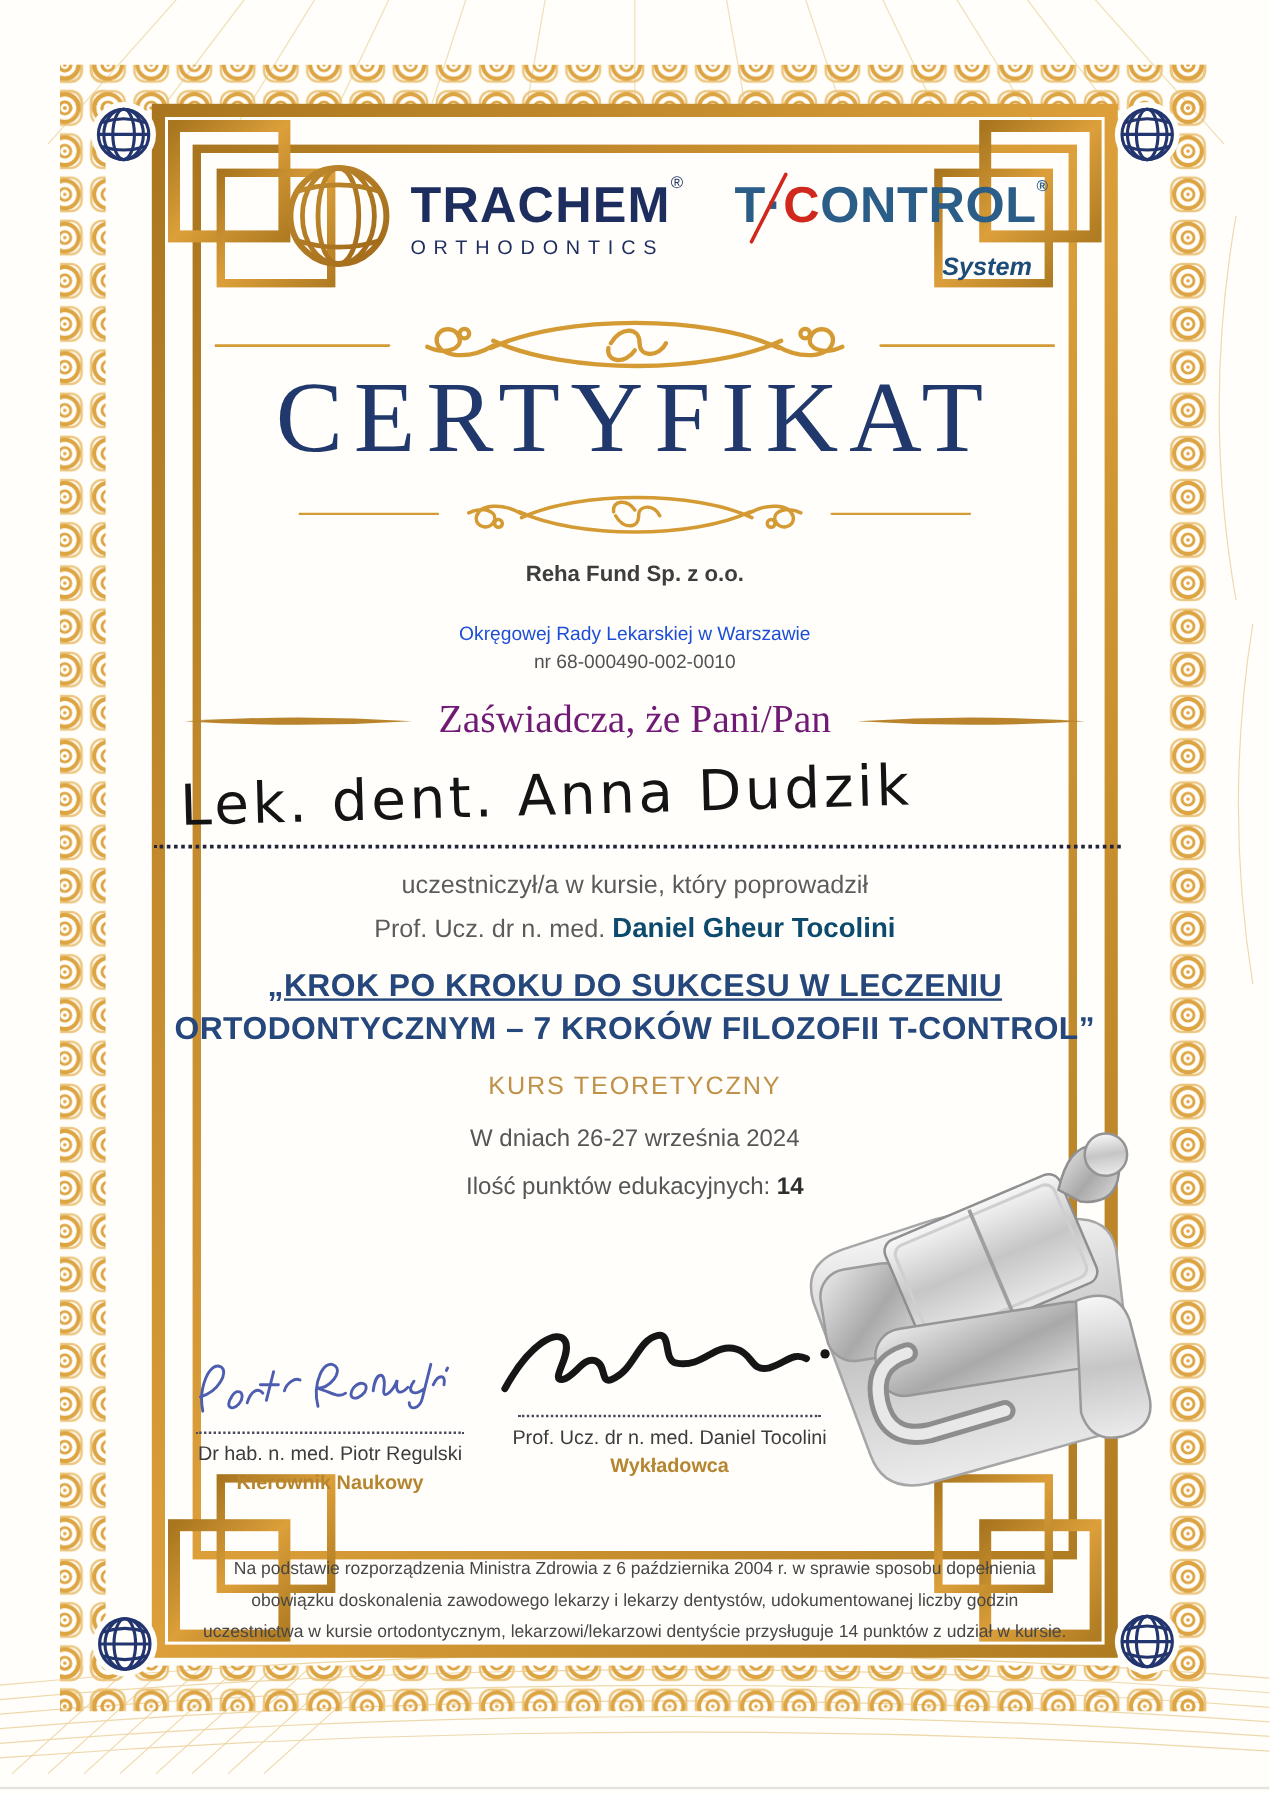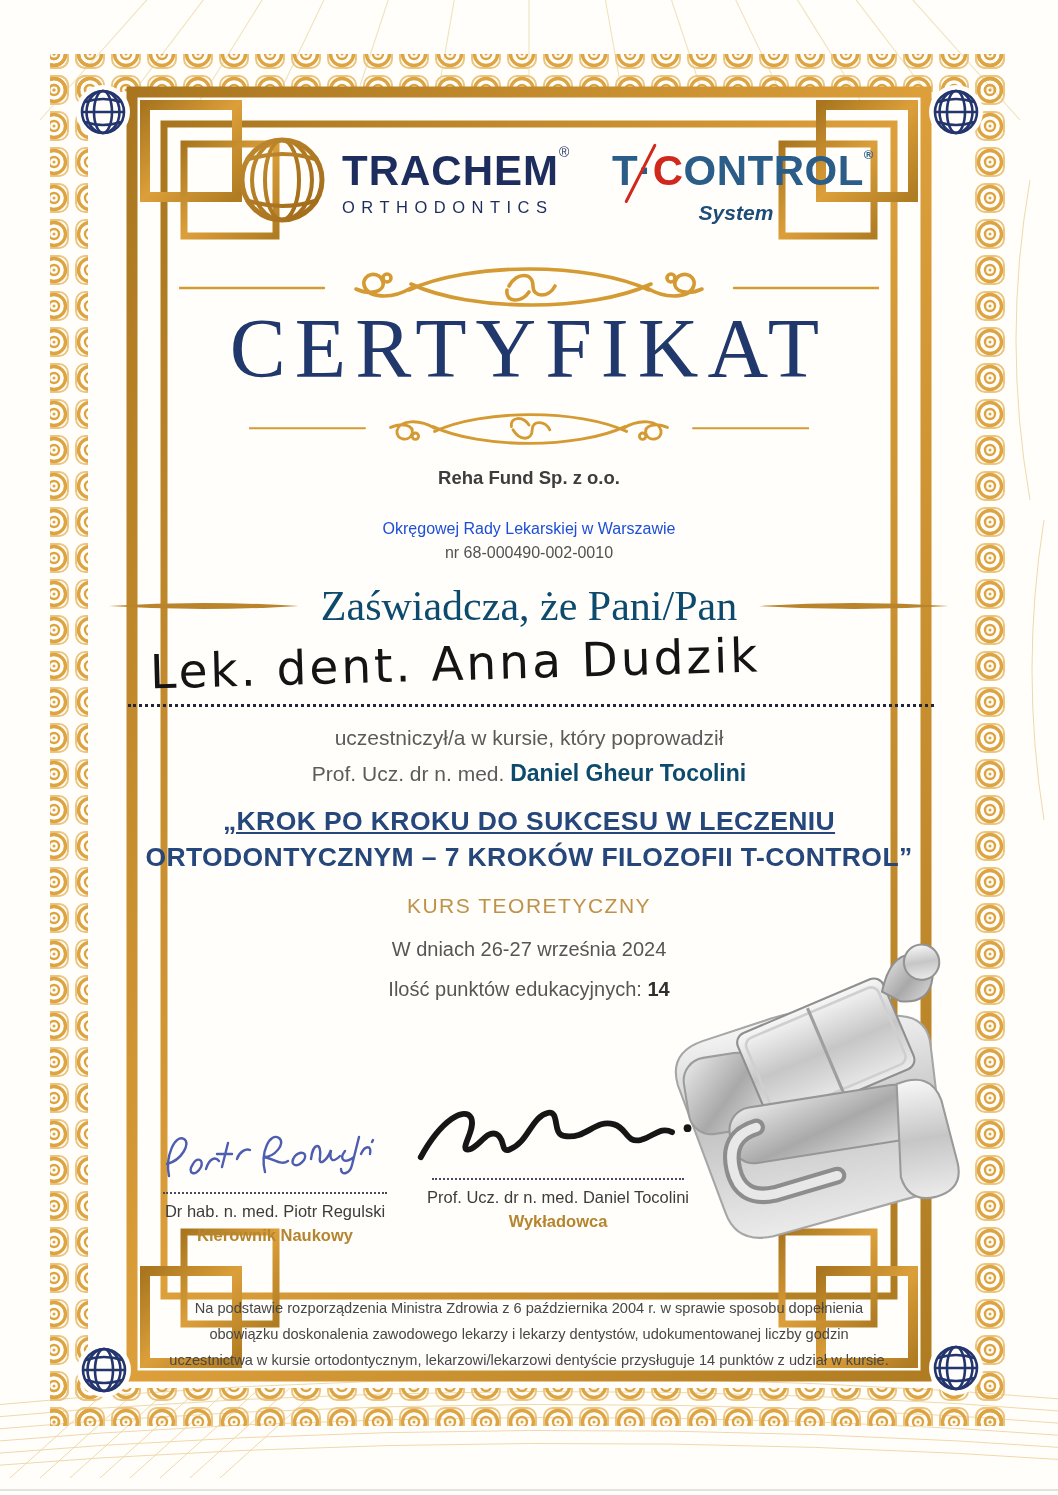--- a/index.html
+++ b/index.html
@@ -18,37 +18,37 @@
   .trachem{position:absolute;left:236px;top:134px;display:flex;align-items:center;gap:14px;}
   .trachem .words{display:flex;flex-direction:column;line-height:1;}
   .trachem .name{font-size:42px;font-weight:bold;color:#1c2d5e;letter-spacing:1px;font-family:"Liberation Sans",sans-serif;}
   .trachem .name sup{font-size:14px;font-weight:normal;vertical-align:28px;}
   .trachem .sub{font-size:16.5px;letter-spacing:6.5px;color:#1c2d5e;margin-top:7px;font-weight:500;}
   .tcontrol{position:absolute;left:612px;top:148px;line-height:1;}
   .tc-word{font-size:42px;font-weight:600;color:#2a5d88;letter-spacing:.5px;position:relative;display:inline-block;}
   .tc-word .red{color:#d0281c;}
   .tc-word sup{font-size:13px;vertical-align:26px;color:#2a5d88;}
   .tc-slash{position:absolute;left:42px;top:-4px;width:3px;height:66px;background:#d0281c;transform:rotate(27deg);transform-origin:top center;border-radius:2px;}
-  .tc-sub{font-size:21px;font-style:italic;font-weight:bold;color:#1e4c78;text-align:center;margin-top:10px;padding-right:14px;}
+  .tc-sub{font-size:21px;font-style:italic;font-weight:bold;color:#1e4c78;text-align:right;margin-top:20px;padding-right:14px;}
 
   
   .cert-title{
     top:300px;font-family:"Liberation Serif",serif;font-size:84px;font-weight:500;
     color:#20386b;letter-spacing:9px;
   }
 
   
   .issuer-company{top:467px;font-size:18.5px;font-weight:bold;color:#3d3d3d;}
   .issuer-l1{top:496px;font-size:16px;color:#525252;}
   .issuer-l2{top:520px;font-size:16px;color:#1d4ed8;}
   .issuer-l3{top:544px;font-size:16px;color:#525252;}
 
   
   .attest-row{top:582px;display:flex;align-items:center;gap:22px;}
-  .attest-text{font-family:"Liberation Serif",serif;font-size:42px;color:#0c4a6e;}
+  .attest-text{font-family:"Liberation Serif",serif;font-size:33px;color:#701a75;}
 
   
   .recipient{
     left:150px;top:636px;font-family:"DejaVu Sans",sans-serif;font-size:47px;font-weight:500;
     color:#141414;letter-spacing:3px;transform:rotate(-1.6deg);white-space:nowrap;
   }
   .dotline{left:128px;top:668px;width:806px;height:36px;border-bottom:3px dotted #23233c;}
 
   
   .participated{top:726px;font-size:21px;color:#5b5b5b;}

